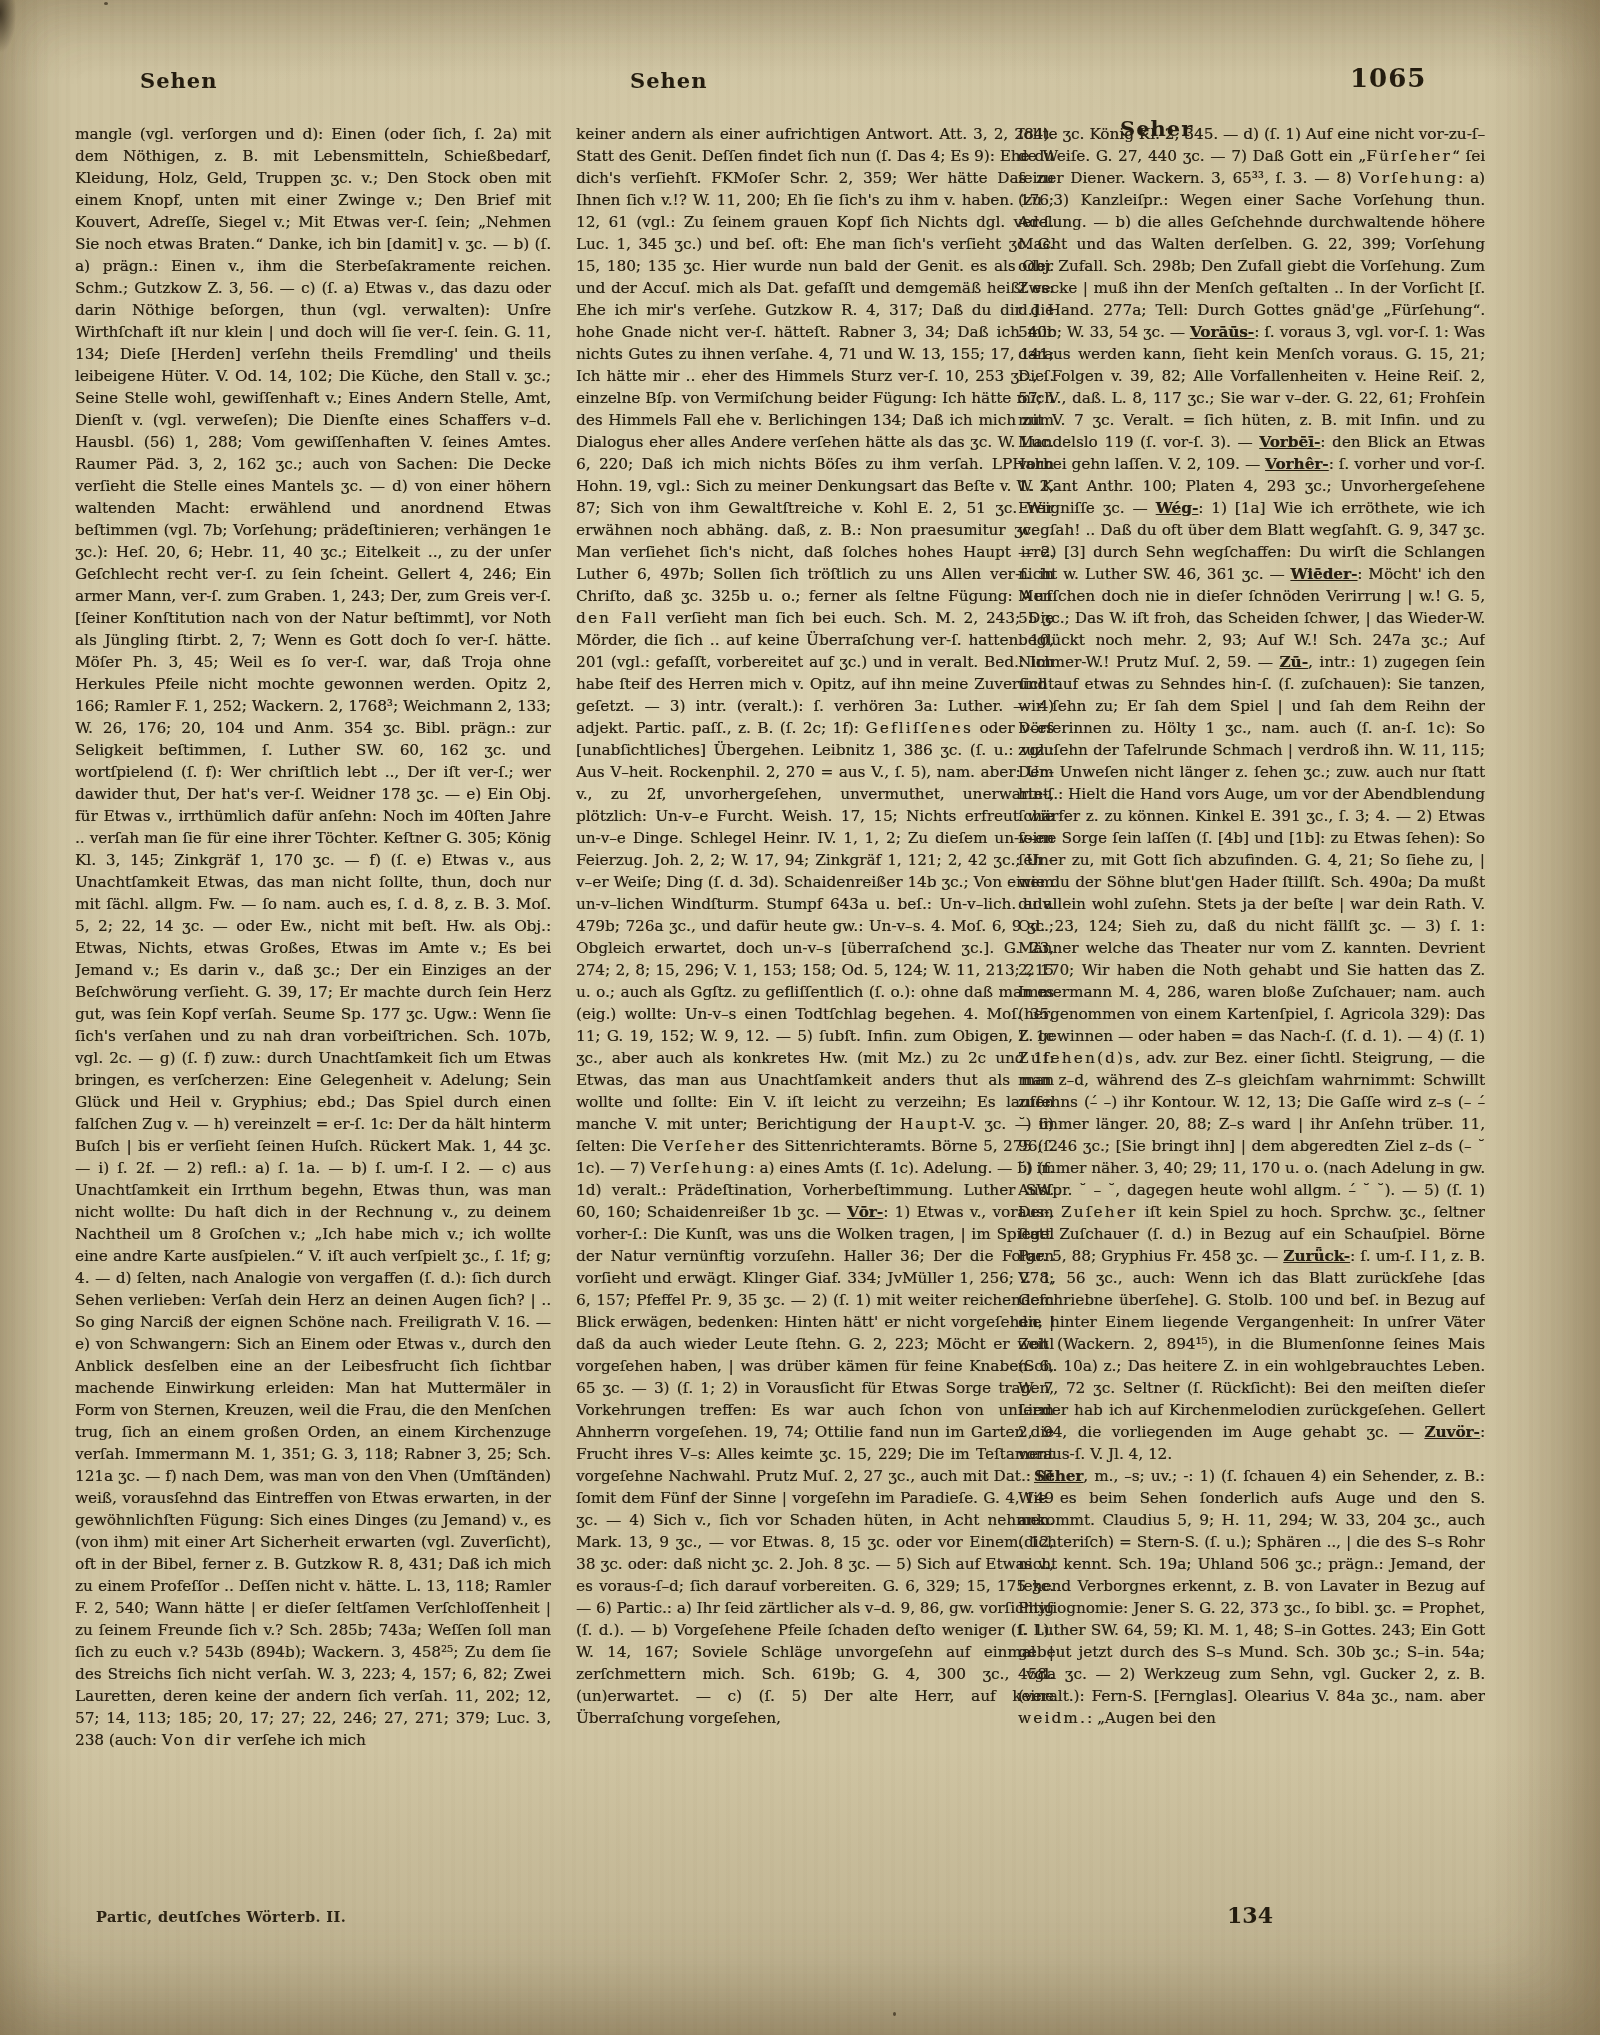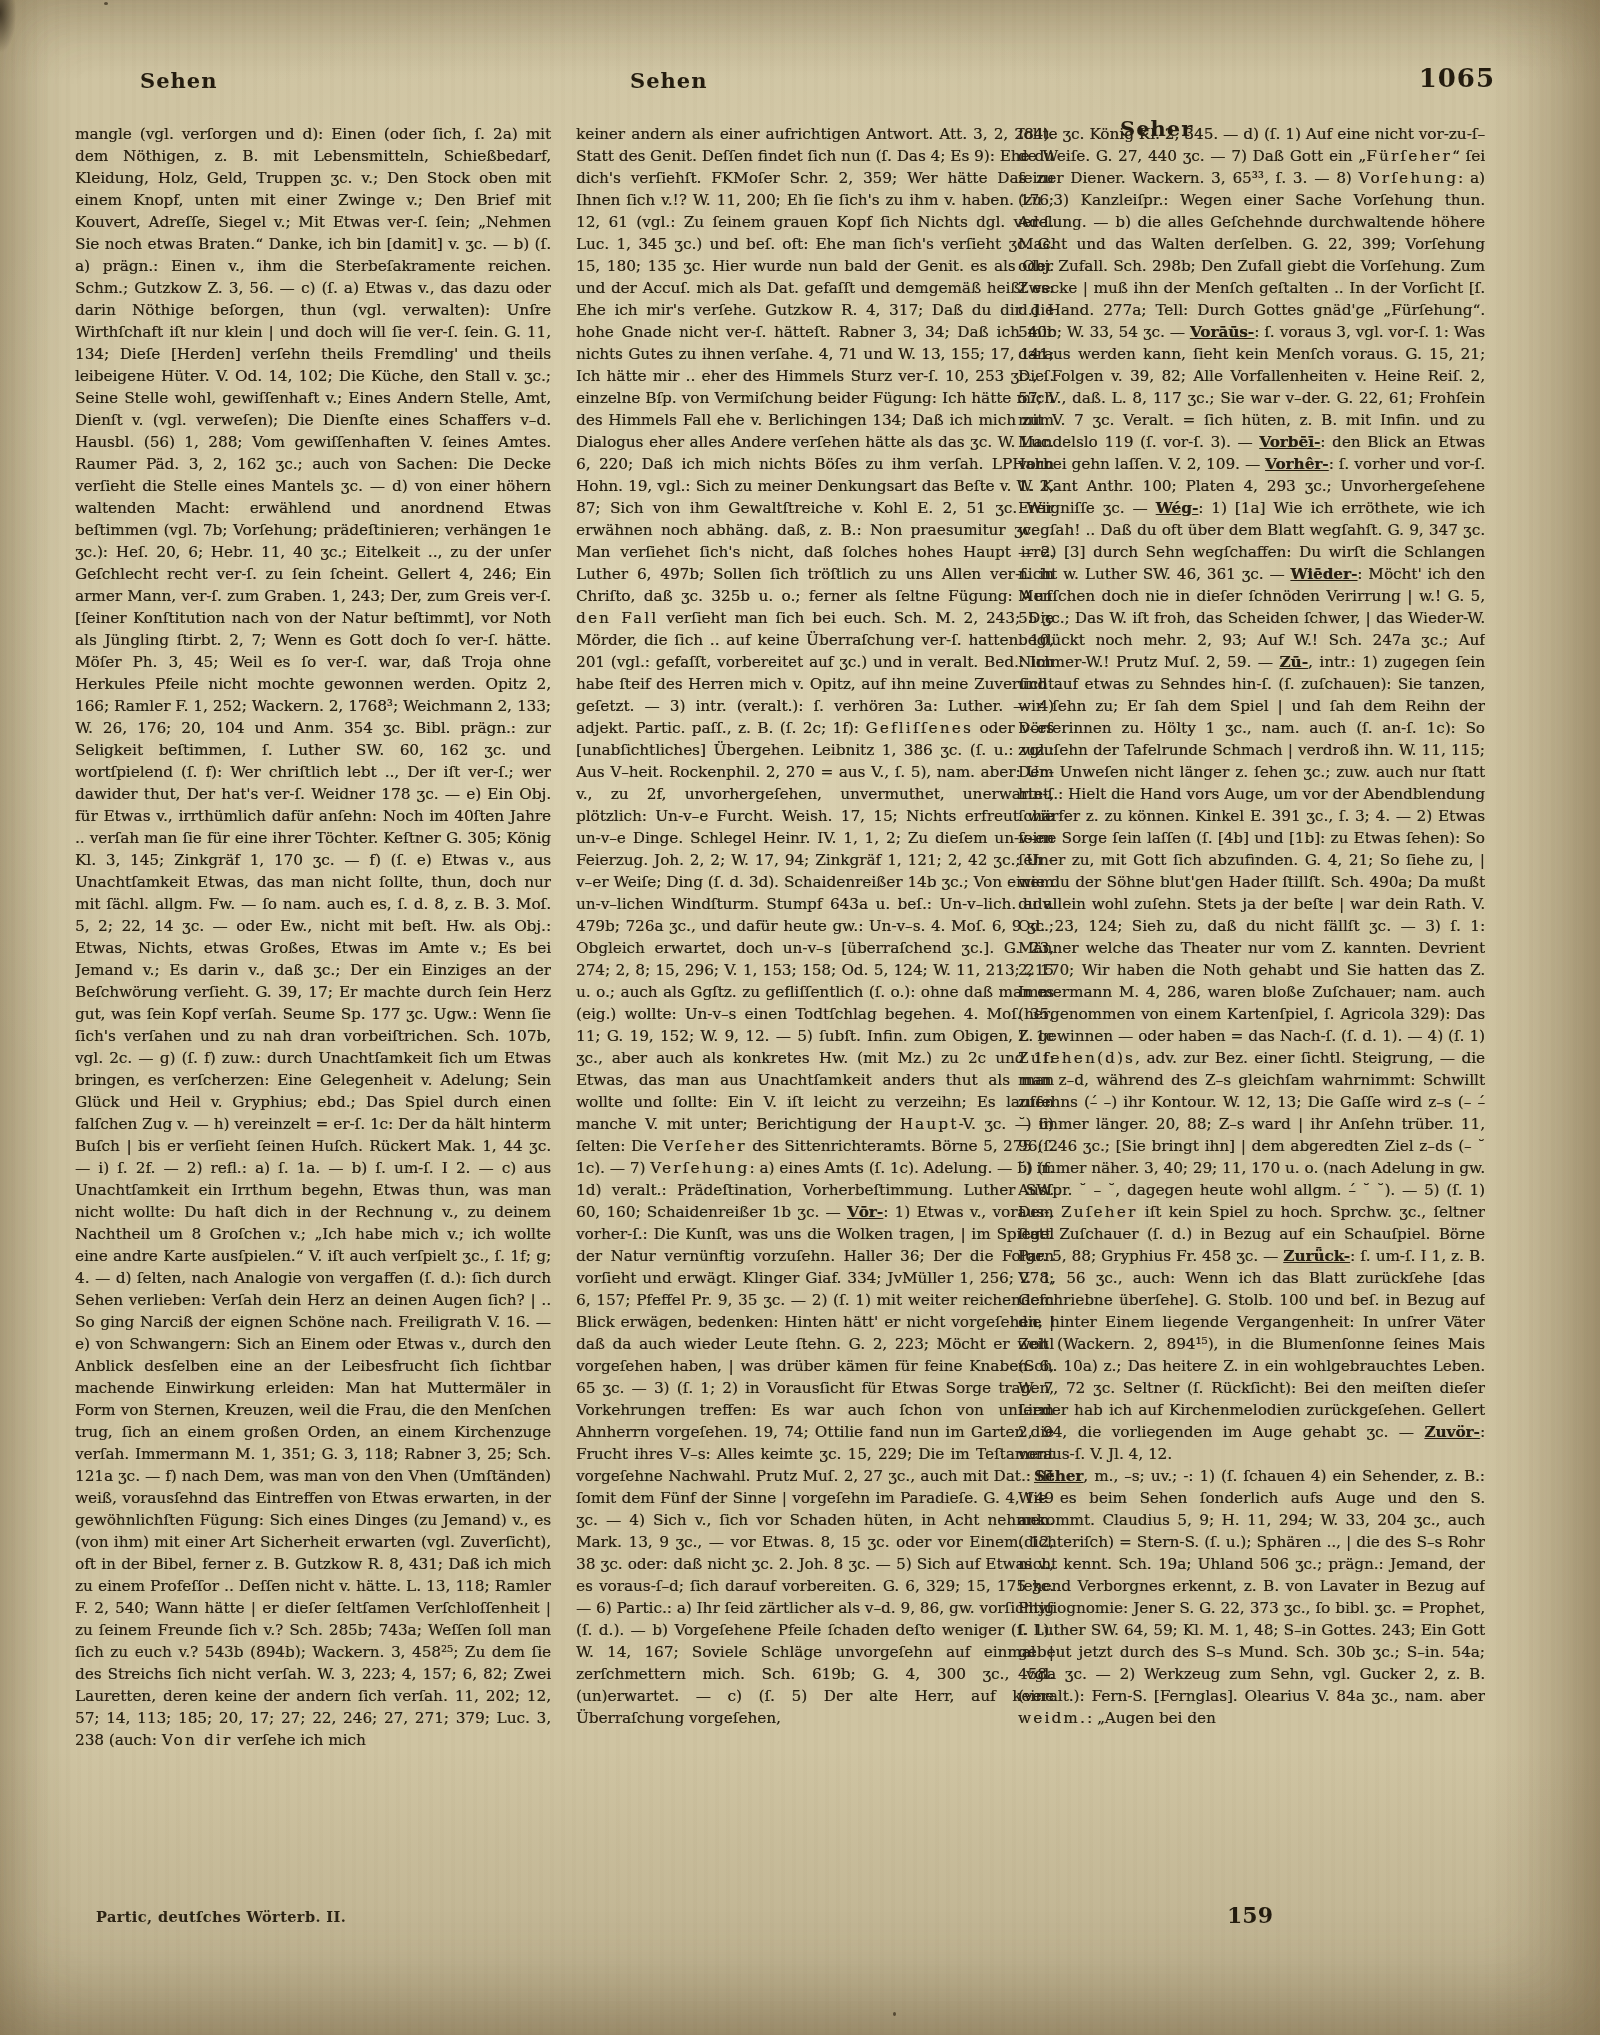--- a/index.html
+++ b/index.html
@@ -38,21 +38,20 @@
     color: #241c0f;
   }
   .rh1 { left: 140px;  width: 264px; }
   .rh2 { left: 630px;  width: 260px; }
   .rh3 { left: 1120px; width: 260px; margin-top: 48px; }
   .page-number {
     position: absolute;
     top: 63px;
     left: 1350px;
     width: 145px;
-    text-align: right;
     font-weight: bold;
     font-size: 26px;
     letter-spacing: 1px;
     color: #241c0f;
   }
 
   
   .col {
     position: absolute;
     top: 123px;
@@ -119,15 +118,15 @@
   <div class="running-head rh1">Sehen</div>
   <div class="running-head rh2">Sehen</div>
   <div class="running-head rh3">Seher</div>
   <div class="page-number">1065</div>
 
   <div class="col col1"><span>mangle (vgl. verſorgen und d): Einen (oder ſich, ſ. 2a) mit dem Nöthigen, z. B. mit Lebensmitteln, Schießbedarf, Kleidung, Holz, Geld, Truppen ʒc. v.; Den Stock oben mit einem Knopf, unten mit einer Zwinge v.; Den Brief mit Kouvert, Adreſſe, Siegel v.; Mit Etwas ver-ſ. ſein; „Nehmen Sie noch etwas Braten.“ Danke, ich bin [damit] v. ʒc. — b) (ſ. a) prägn.: Einen v., ihm die Sterbeſakramente reichen. Schm.; Gutzkow Z. 3, 56. — c) (ſ. a) Etwas v., das dazu oder darin Nöthige beſorgen, thun (vgl. verwalten): Unſre Wirthſchaft iſt nur klein | und doch will ſie ver-ſ. ſein. G. 11, 134; Dieſe [Herden] verſehn theils Fremdling' und theils leibeigene Hüter. V. Od. 14, 102; Die Küche, den Stall v. ʒc.; Seine Stelle wohl, gewiſſenhaft v.; Eines Andern Stelle, Amt, Dienſt v. (vgl. verweſen); Die Dienſte eines Schaffers v–d. Hausbl. (56) 1, 288; Vom gewiſſenhaften V. ſeines Amtes. Raumer Päd. 3, 2, 162 ʒc.; auch von Sachen: Die Decke verſieht die Stelle eines Mantels ʒc. — d) von einer höhern waltenden Macht: erwählend und anordnend Etwas beſtimmen (vgl. 7b; Vorſehung; prädeſtinieren; verhängen 1e ʒc.): Heſ. 20, 6; Hebr. 11, 40 ʒc.; Eitelkeit .., zu der unſer Geſchlecht recht ver-ſ. zu ſein ſcheint. Gellert 4, 246; Ein armer Mann, ver-ſ. zum Graben. 1, 243; Der, zum Greis ver-ſ. [ſeiner Konſtitution nach von der Natur beſtimmt], vor Noth als Jüngling ſtirbt. 2, 7; Wenn es Gott doch ſo ver-ſ. hätte. Möſer Ph. 3, 45; Weil es ſo ver-ſ. war, daß Troja ohne Herkules Pfeile nicht mochte gewonnen werden. Opitz 2, 166; Ramler F. 1, 252; Wackern. 2, 1768³; Weichmann 2, 133; W. 26, 176; 20, 104 und Anm. 354 ʒc. Bibl. prägn.: zur Seligkeit beſtimmen, ſ. Luther SW. 60, 162 ʒc. und wortſpielend (ſ. f): Wer chriſtlich lebt .., Der iſt ver-ſ.; wer dawider thut, Der hat's ver-ſ. Weidner 178 ʒc. — e) Ein Obj. für Etwas v., irrthümlich dafür anſehn: Noch im 40ſten Jahre .. verſah man ſie für eine ihrer Töchter. Keſtner G. 305; König Kl. 3, 145; Zinkgräf 1, 170 ʒc. — f) (ſ. e) Etwas v., aus Unachtſamkeit Etwas, das man nicht ſollte, thun, doch nur mit ſächl. allgm. Fw. — ſo nam. auch es, ſ. d. 8, z. B. 3. Moſ. 5, 2; 22, 14 ʒc. — oder Ew., nicht mit beſt. Hw. als Obj.: Etwas, Nichts, etwas Großes, Etwas im Amte v.; Es bei Jemand v.; Es darin v., daß ʒc.; Der ein Einziges an der Beſchwörung verſieht. G. 39, 17; Er machte durch ſein Herz gut, was ſein Kopf verſah. Seume Sp. 177 ʒc. Ugw.: Wenn ſie ſich's verſahen und zu nah dran vorbeiſtrichen. Sch. 107b, vgl. 2c. — g) (ſ. f) zuw.: durch Unachtſamkeit ſich um Etwas bringen, es verſcherzen: Eine Gelegenheit v. Adelung; Sein Glück und Heil v. Gryphius; ebd.; Das Spiel durch einen falſchen Zug v. — h) vereinzelt = er-ſ. 1c: Der da hält hinterm Buſch | bis er verſieht ſeinen Huſch. Rückert Mak. 1, 44 ʒc. — i) ſ. 2f. — 2) refl.: a) ſ. 1a. — b) ſ. um-ſ. I 2. — c) aus Unachtſamkeit ein Irrthum begehn, Etwas thun, was man nicht wollte: Du haſt dich in der Rechnung v., zu deinem Nachtheil um 8 Groſchen v.; „Ich habe mich v.; ich wollte eine andre Karte ausſpielen.“ V. iſt auch verſpielt ʒc., ſ. 1f; g; 4. — d) ſelten, nach Analogie von vergaffen (ſ. d.): ſich durch Sehen verlieben: Verſah dein Herz an deinen Augen ſich? | .. So ging Narciß der eignen Schöne nach. Freiligrath V. 16. — e) von Schwangern: Sich an Einem oder Etwas v., durch den Anblick desſelben eine an der Leibesfrucht ſich ſichtbar machende Einwirkung erleiden: Man hat Muttermäler in Form von Sternen, Kreuzen, weil die Frau, die den Menſchen trug, ſich an einem großen Orden, an einem Kirchenzuge verſah. Immermann M. 1, 351; G. 3, 118; Rabner 3, 25; Sch. 121a ʒc. — f) nach Dem, was man von den Vhen (Umſtänden) weiß, vorausſehnd das Eintreffen von Etwas erwarten, in der gewöhnlichſten Fügung: Sich eines Dinges (zu Jemand) v., es (von ihm) mit einer Art Sicherheit erwarten (vgl. Zuverſicht), oft in der Bibel, ferner z. B. Gutzkow R. 8, 431; Daß ich mich zu einem Profeſſor .. Deſſen nicht v. hätte. L. 13, 118; Ramler F. 2, 540; Wann hätte | er dieſer ſeltſamen Verſchloſſenheit | zu ſeinem Freunde ſich v.? Sch. 285b; 743a; Weſſen ſoll man ſich zu euch v.? 543b (894b); Wackern. 3, 458²⁵; Zu dem ſie des Streichs ſich nicht verſah. W. 3, 223; 4, 157; 6, 82; Zwei Lauretten, deren keine der andern ſich verſah. 11, 202; 12, 57; 14, 113; 185; 20, 17; 27; 22, 246; 27, 271; 379; Luc. 3, 238 (auch: </span><span class="sp">Von dir</span><span> verſehe ich mich</span></div>
   <div class="col col2"><span>keiner andern als einer aufrichtigen Antwort. Att. 3, 2, 284). Statt des Genit. Deſſen findet ſich nun (ſ. Das 4; Es 9): Ehe du dich's verſiehſt. FKMoſer Schr. 2, 359; Wer hätte Das zu Ihnen ſich v.!? W. 11, 200; Eh ſie ſich's zu ihm v. haben. 176; 12, 61 (vgl.: Zu ſeinem grauen Kopf ſich Nichts dgl. ver-ſ. Luc. 1, 345 ʒc.) und beſ. oft: Ehe man ſich's verſieht ʒc. G. 15, 180; 135 ʒc. Hier wurde nun bald der Genit. es als Obj. und der Accuſ. mich als Dat. gefaſſt und demgemäß heißt es: Ehe ich mir's verſehe. Gutzkow R. 4, 317; Daß du dir die hohe Gnade nicht ver-ſ. hätteſt. Rabner 3, 34; Daß ich mir nichts Gutes zu ihnen verſahe. 4, 71 und W. 13, 155; 17, 141; Ich hätte mir .. eher des Himmels Sturz ver-ſ. 10, 253 ʒc., ſ. einzelne Bſp. von Vermiſchung beider Fügung: Ich hätte mich des Himmels Fall ehe v. Berlichingen 134; Daß ich mich zum Dialogus eher alles Andere verſehen hätte als das ʒc. W. Luc. 6, 220; Daß ich mich nichts Böſes zu ihm verſah. LPHahn Hohn. 19, vgl.: Sich zu meiner Denkungsart das Beſte v. W. 2, 87; Sich von ihm Gewaltſtreiche v. Kohl E. 2, 51 ʒc. Wir erwähnen noch abhäng. daß, z. B.: Non praesumitur ʒc. .. Man verſiehet ſich's nicht, daß ſolches hohes Haupt irre. Luther 6, 497b; Sollen ſich tröſtlich zu uns Allen ver-ſ. in Chriſto, daß ʒc. 325b u. o.; ferner als ſeltne Fügung: </span><span class="sp">Auf den Fall</span><span> verſieht man ſich bei euch. Sch. M. 2, 243; Die Mörder, die ſich .. auf keine Überraſchung ver-ſ. hatten. 10, 201 (vgl.: gefaſſt, vorbereitet auf ʒc.) und in veralt. Bed.: Ich habe ſteif des Herren mich v. Opitz, auf ihn meine Zuverſicht geſetzt. — 3) intr. (veralt.): ſ. verhören 3a: Luther. — 4) adjekt. Partic. paſſ., z. B. (ſ. 2c; 1f): </span><span class="sp">Gefliſſenes</span><span> oder v–es [unabſichtliches] Übergehen. Leibnitz 1, 386 ʒc. (ſ. u.: vgl.: Aus V–heit. Rockenphil. 2, 270 = aus V., ſ. 5), nam. aber: Un-v., zu 2f, unvorhergeſehen, unvermuthet, unerwartet, plötzlich: Un-v–e Furcht. Weish. 17, 15; Nichts erfreut wie un-v–e Dinge. Schlegel Heinr. IV. 1, 1, 2; Zu dieſem un-v–en Feierzug. Joh. 2, 2; W. 17, 94; Zinkgräf 1, 121; 2, 42 ʒc.; Un-v–er Weiſe; Ding (ſ. d. 3d). Schaidenreißer 14b ʒc.; Von einem un-v–lichen Windſturm. Stumpf 643a u. beſ.: Un-v–lich. adv. 479b; 726a ʒc., und dafür heute gw.: Un-v–s. 4. Moſ. 6, 9 ʒc.; Obgleich erwartet, doch un-v–s [überraſchend ʒc.]. G. 23, 274; 2, 8; 15, 296; V. 1, 153; 158; Od. 5, 124; W. 11, 213; 215 u. o.; auch als Ggſtz. zu gefliſſentlich (ſ. o.): ohne daß man es (eig.) wollte: Un-v–s einen Todtſchlag begehen. 4. Moſ. 35, 11; G. 19, 152; W. 9, 12. — 5) ſubſt. Infin. zum Obigen, ſ. 1c ʒc., aber auch als konkretes Hw. (mit Mz.) zu 2c und 1f: Etwas, das man aus Unachtſamkeit anders thut als man wollte und ſollte: Ein V. iſt leicht zu verzeihn; Es laufen manche V. mit unter; Berichtigung der </span><span class="sp">Haupt</span><span>-V. ʒc. — 6) ſelten: Die </span><span class="sp">Verſeher</span><span> des Sittenrichteramts. Börne 5, 275 (ſ. 1c). — 7) </span><span class="sp">Verſehung</span><span>: a) eines Amts (ſ. 1c). Adelung. — b) (ſ. 1d) veralt.: Prädeſtination, Vorherbeſtimmung. Luther SW. 60, 160; Schaidenreißer 1b ʒc. — </span><span class="hw">Vōr-</span><span>: 1) Etwas v., voraus-, vorher-ſ.: Die Kunſt, was uns die Wolken tragen, | im Spiegel der Natur vernünftig vorzuſehn. Haller 36; Der die Folgen vorſieht und erwägt. Klinger Giaf. 334; JvMüller 1, 256; 278; 6, 157; Pfeffel Pr. 9, 35 ʒc. — 2) (ſ. 1) mit weiter reichendem Blick erwägen, bedenken: Hinten hätt' er nicht vorgeſehen, | daß da auch wieder Leute ſtehn. G. 2, 223; Möcht er wohl vorgeſehen haben, | was drüber kämen für feine Knaben. 6, 65 ʒc. — 3) (ſ. 1; 2) in Vorausſicht für Etwas Sorge tragen, Vorkehrungen treffen: Es war auch ſchon von unſerm Ahnherrn vorgeſehen. 19, 74; Ottilie fand nun im Garten die Frucht ihres V–s: Alles keimte ʒc. 15, 229; Die im Teſtament vorgeſehne Nachwahl. Prutz Muſ. 2, 27 ʒc., auch mit Dat.: Iſt ſomit dem Fünf der Sinne | vorgeſehn im Paradieſe. G. 4, 149 ʒc. — 4) Sich v., ſich vor Schaden hüten, in Acht nehmen. Mark. 13, 9 ʒc., — vor Etwas. 8, 15 ʒc. oder vor Einem. 12, 38 ʒc. oder: daß nicht ʒc. 2. Joh. 8 ʒc. — 5) Sich auf Etwas v., es voraus-ſ–d; ſich darauf vorbereiten. G. 6, 329; 15, 175 ʒc. — 6) Partic.: a) Ihr ſeid zärtlicher als v–d. 9, 86, gw. vorſichtig (ſ. d.). — b) Vorgeſehene Pfeile ſchaden deſto weniger (ſ. 1). W. 14, 167; Soviele Schläge unvorgeſehn auf einmal | zerſchmettern mich. Sch. 619b; G. 4, 300 ʒc., vgl. (un)erwartet. — c) (ſ. 5) Der alte Herr, auf keine Überraſchung vorgeſehen,</span></div>
   <div class="col col3"><span>ſollte ʒc. König Kl. 2, 345. — d) (ſ. 1) Auf eine nicht vor-zu-ſ–de Weiſe. G. 27, 440 ʒc. — 7) Daß Gott ein „</span><span class="sp">Fürſeher</span><span>“ ſei ſeiner Diener. Wackern. 3, 65³³, ſ. 3. — 8) </span><span class="sp">Vorſehung</span><span>: a) (zu 3) Kanzleiſpr.: Wegen einer Sache Vorſehung thun. Adelung. — b) die alles Geſchehnde durchwaltende höhere Macht und das Walten derſelben. G. 22, 399; Vorſehung oder Zufall. Sch. 298b; Den Zufall giebt die Vorſehung. Zum Zwecke | muß ihn der Menſch geſtalten .. In der Vorſicht [ſ. d.] Hand. 277a; Tell: Durch Gottes gnäd'ge „Fürſehung“. 540b; W. 33, 54 ʒc. — </span><span class="hw">Vorāūs-</span><span>: ſ. voraus 3, vgl. vor-ſ. 1: Was daraus werden kann, ſieht kein Menſch voraus. G. 15, 21; Die Folgen v. 39, 82; Alle Vorfallenheiten v. Heine Reiſ. 2, 57; V., daß. L. 8, 117 ʒc.; Sie war v–der. G. 22, 61; Frohſein mit V. 7 ʒc. Veralt. = ſich hüten, z. B. mit Infin. und zu Mandelslo 119 (ſ. vor-ſ. 3). — </span><span class="hw">Vorbēī-</span><span>: den Blick an Etwas vorbei gehn laſſen. V. 2, 109. — </span><span class="hw">Vorhêr-</span><span>: ſ. vorher und vor-ſ. 1. Kant Anthr. 100; Platen 4, 293 ʒc.; Unvorhergeſehene Ereigniſſe ʒc. — </span><span class="hw">Wég-</span><span>: 1) [1a] Wie ich erröthete, wie ich wegſah! .. Daß du oft über dem Blatt wegſahſt. G. 9, 347 ʒc. — 2) [3] durch Sehn wegſchaffen: Du wirſt die Schlangen nicht w. Luther SW. 46, 361 ʒc. — </span><span class="hw">Wiēder-</span><span>: Möcht' ich den Menſchen doch nie in dieſer ſchnöden Verirrung | w.! G. 5, 55 ʒc.; Das W. iſt froh, das Scheiden ſchwer, | das Wieder-W. beglückt noch mehr. 2, 93; Auf W.! Sch. 247a ʒc.; Auf Nimmer-W.! Prutz Muſ. 2, 59. — </span><span class="hw">Zū-</span><span>, intr.: 1) zugegen ſein und auf etwas zu Sehndes hin-ſ. (ſ. zuſchauen): Sie tanzen, wir ſehn zu; Er ſah dem Spiel | und ſah dem Reihn der Dörferinnen zu. Hölty 1 ʒc., nam. auch (ſ. an-ſ. 1c): So zuzuſehn der Tafelrunde Schmach | verdroß ihn. W. 11, 115; Dem Unweſen nicht länger z. ſehen ʒc.; zuw. auch nur ſtatt hin-ſ.: Hielt die Hand vors Auge, um vor der Abendblendung ſchärfer z. zu können. Kinkel E. 391 ʒc., ſ. 3; 4. — 2) Etwas ſeine Sorge ſein laſſen (ſ. [4b] und [1b]: zu Etwas ſehen): So ſeh er zu, mit Gott ſich abzufinden. G. 4, 21; So ſiehe zu, | wie du der Söhne blut'gen Hader ſtillſt. Sch. 490a; Da mußt du allein wohl zuſehn. Stets ja der beſte | war dein Rath. V. Od. 23, 124; Sieh zu, daß du nicht fällſt ʒc. — 3) ſ. 1: Männer welche das Theater nur vom Z. kannten. Devrient 2, 170; Wir haben die Noth gehabt und Sie hatten das Z. Immermann M. 4, 286, waren bloße Zuſchauer; nam. auch (hergenommen von einem Kartenſpiel, ſ. Agricola 329): Das Z. gewinnen — oder haben = das Nach-ſ. (ſ. d. 1). — 4) (ſ. 1) </span><span class="sp">Zuſehen(d)s</span><span>, adv. zur Bez. einer ſichtl. Steigrung, — die man z–d, während des Z–s gleichſam wahrnimmt: Schwillt zuſehns (–́ –) ihr Kontour. W. 12, 13; Die Gaſſe wird z–s (– –́ ˘) immer länger. 20, 88; Z–s ward | ihr Anſehn trüber. 11, 96; 246 ʒc.; [Sie bringt ihn] | dem abgeredten Ziel z–ds (– ˘ ˘) immer näher. 3, 40; 29; 11, 170 u. o. (nach Adelung in gw. Ausſpr. ˘ – ˘, dagegen heute wohl allgm. –́ ˘ ˘). — 5) (ſ. 1) Dem </span><span class="sp">Zuſeher</span><span> iſt kein Spiel zu hoch. Sprchw. ʒc., ſeltner ſtatt Zuſchauer (ſ. d.) in Bezug auf ein Schauſpiel. Börne Par. 5, 88; Gryphius Fr. 458 ʒc. — </span><span class="hw">Zurǖck-</span><span>: ſ. um-ſ. I 1, z. B. V. 1, 56 ʒc., auch: Wenn ich das Blatt zurückſehe [das Geſchriebne überſehe]. G. Stolb. 100 und beſ. in Bezug auf die hinter Einem liegende Vergangenheit: In unſrer Väter Zeit (Wackern. 2, 894¹⁵), in die Blumenſonne ſeines Mais (Sch. 10a) z.; Das heitere Z. in ein wohlgebrauchtes Leben. W. 7, 72 ʒc. Seltner (ſ. Rückſicht): Bei den meiſten dieſer Lieder hab ich auf Kirchenmelodien zurückgeſehen. Gellert 2, 94, die vorliegenden im Auge gehabt ʒc. — </span><span class="hw">Zuvör-</span><span>: voraus-ſ. V. Jl. 4, 12.</span><br><span class="indent"></span><span class="hw">Sēher</span><span>, m., –s; uv.; -: 1) (ſ. ſchauen 4) ein Sehender, z. B.: Wie es beim Sehen ſonderlich aufs Auge und den S. ankommt. Claudius 5, 9; H. 11, 294; W. 33, 204 ʒc., auch (dichteriſch) = Stern-S. (ſ. u.); Sphären .., | die des S–s Rohr nicht kennt. Sch. 19a; Uhland 506 ʒc.; prägn.: Jemand, der ſehend Verborgnes erkennt, z. B. von Lavater in Bezug auf Phyſiognomie: Jener S. G. 22, 373 ʒc., ſo bibl. ʒc. = Prophet, ſ. Luther SW. 64, 59; Kl. M. 1, 48; S–in Gottes. 243; Ein Gott gebeut jetzt durch des S–s Mund. Sch. 30b ʒc.; S–in. 54a; 458a ʒc. — 2) Werkzeug zum Sehn, vgl. Gucker 2, z. B. (veralt.): Fern-S. [Fernglas]. Olearius V. 84a ʒc., nam. aber </span><span class="sp">weidm.</span><span>: „Augen bei den</span></div>
 
   <div class="footer-sig">Partic, deutſches Wörterb. II.</div>
-  <div class="sheet-num">159</div>
+  <div class="sheet-num">134</div>
 
 </div>
 
 </body></html>

